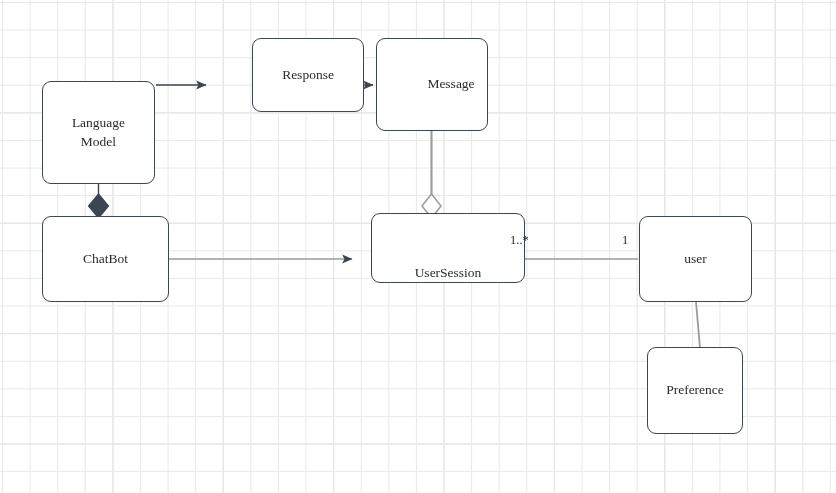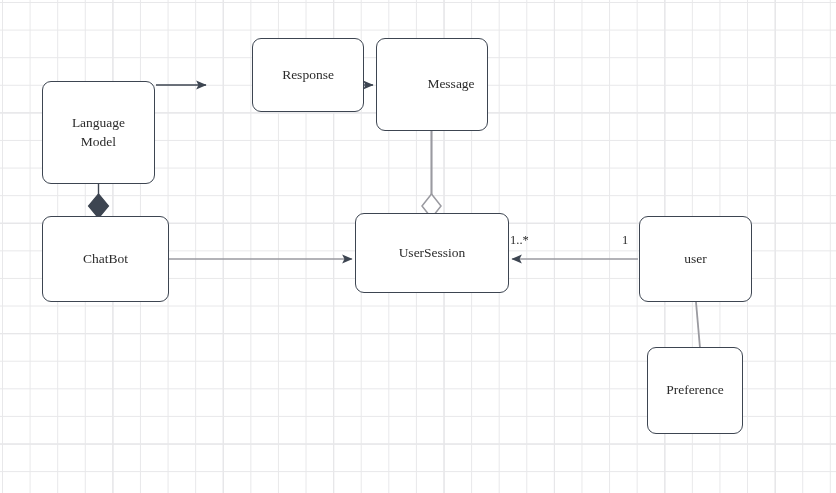--- a/index.html
+++ b/index.html
@@ -116,21 +116,21 @@
   </div>
 
   <div class="node" style="left:376px; top:38px; width:112px; height:93px;padding-left:38px;">
     <span>Message</span>
   </div>
 
   <div class="node" style="left:42px; top:216px; width:127px; height:86px;">
     <span>ChatBot</span>
   </div>
 
-  <div class="node" style="left:355px; top:213px; width:154px; height:80px;">
+  <div class="node" style="left:371px; top:213px; width:154px; height:70px;align-items:flex-end;">
     <span>UserSession</span>
   </div>
 
   <div class="node" style="left:639px; top:216px; width:113px; height:86px;">
     <span>user</span>
   </div>
 
   <div class="node" style="left:647px; top:347px; width:96px; height:87px;">
     <span>Preference</span>
   </div>

